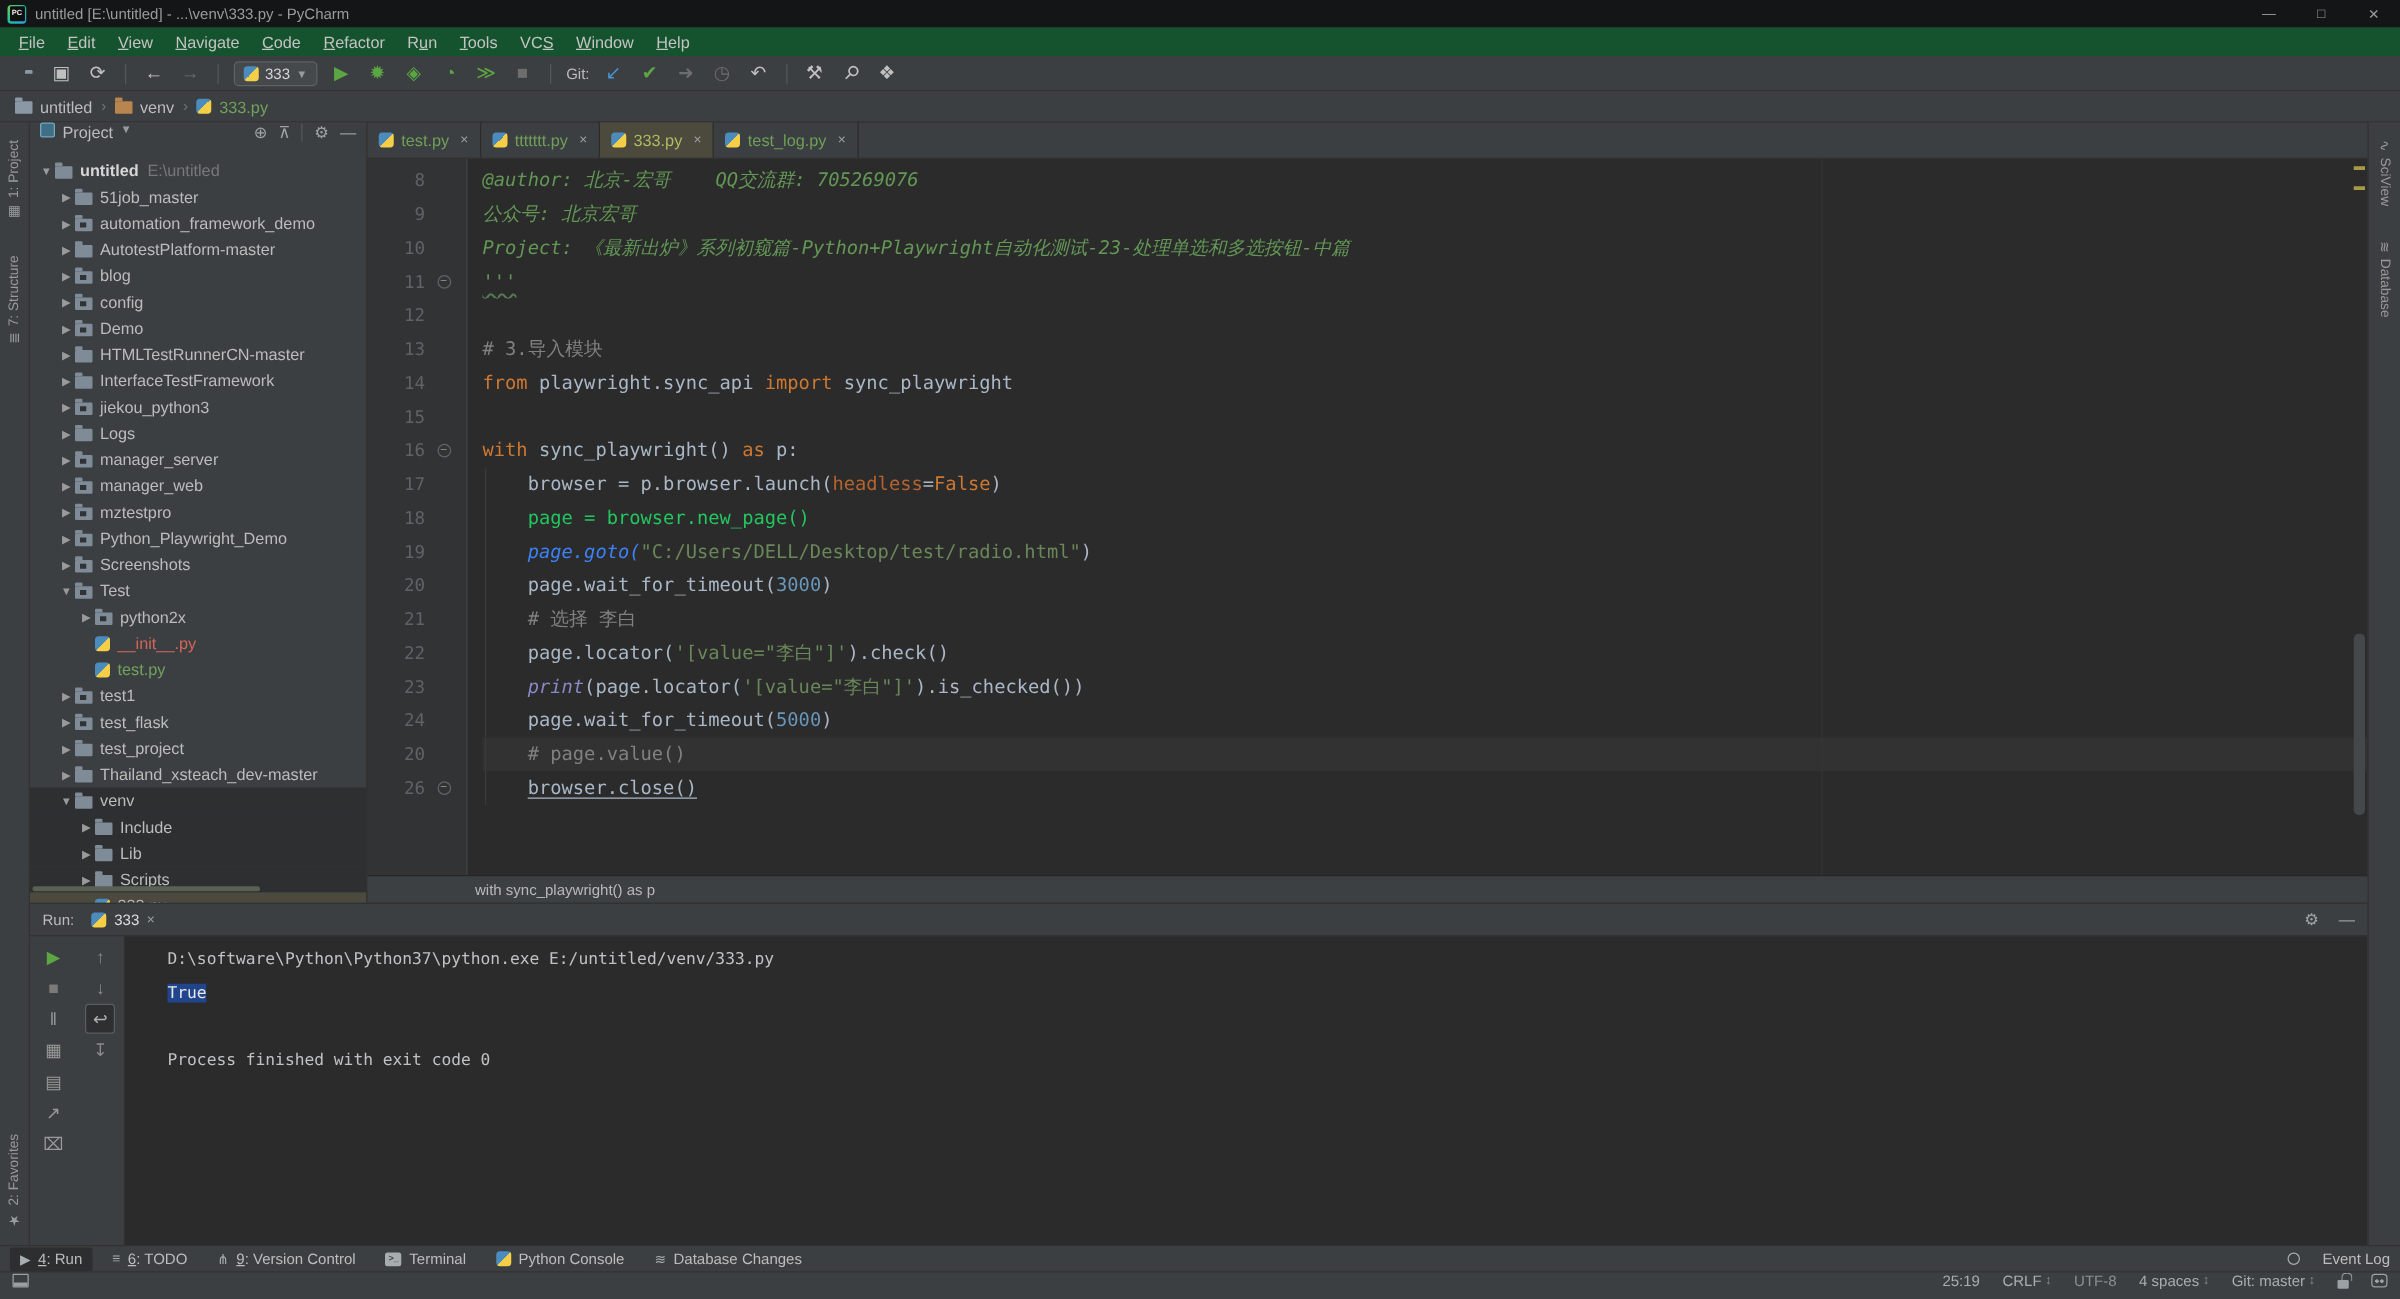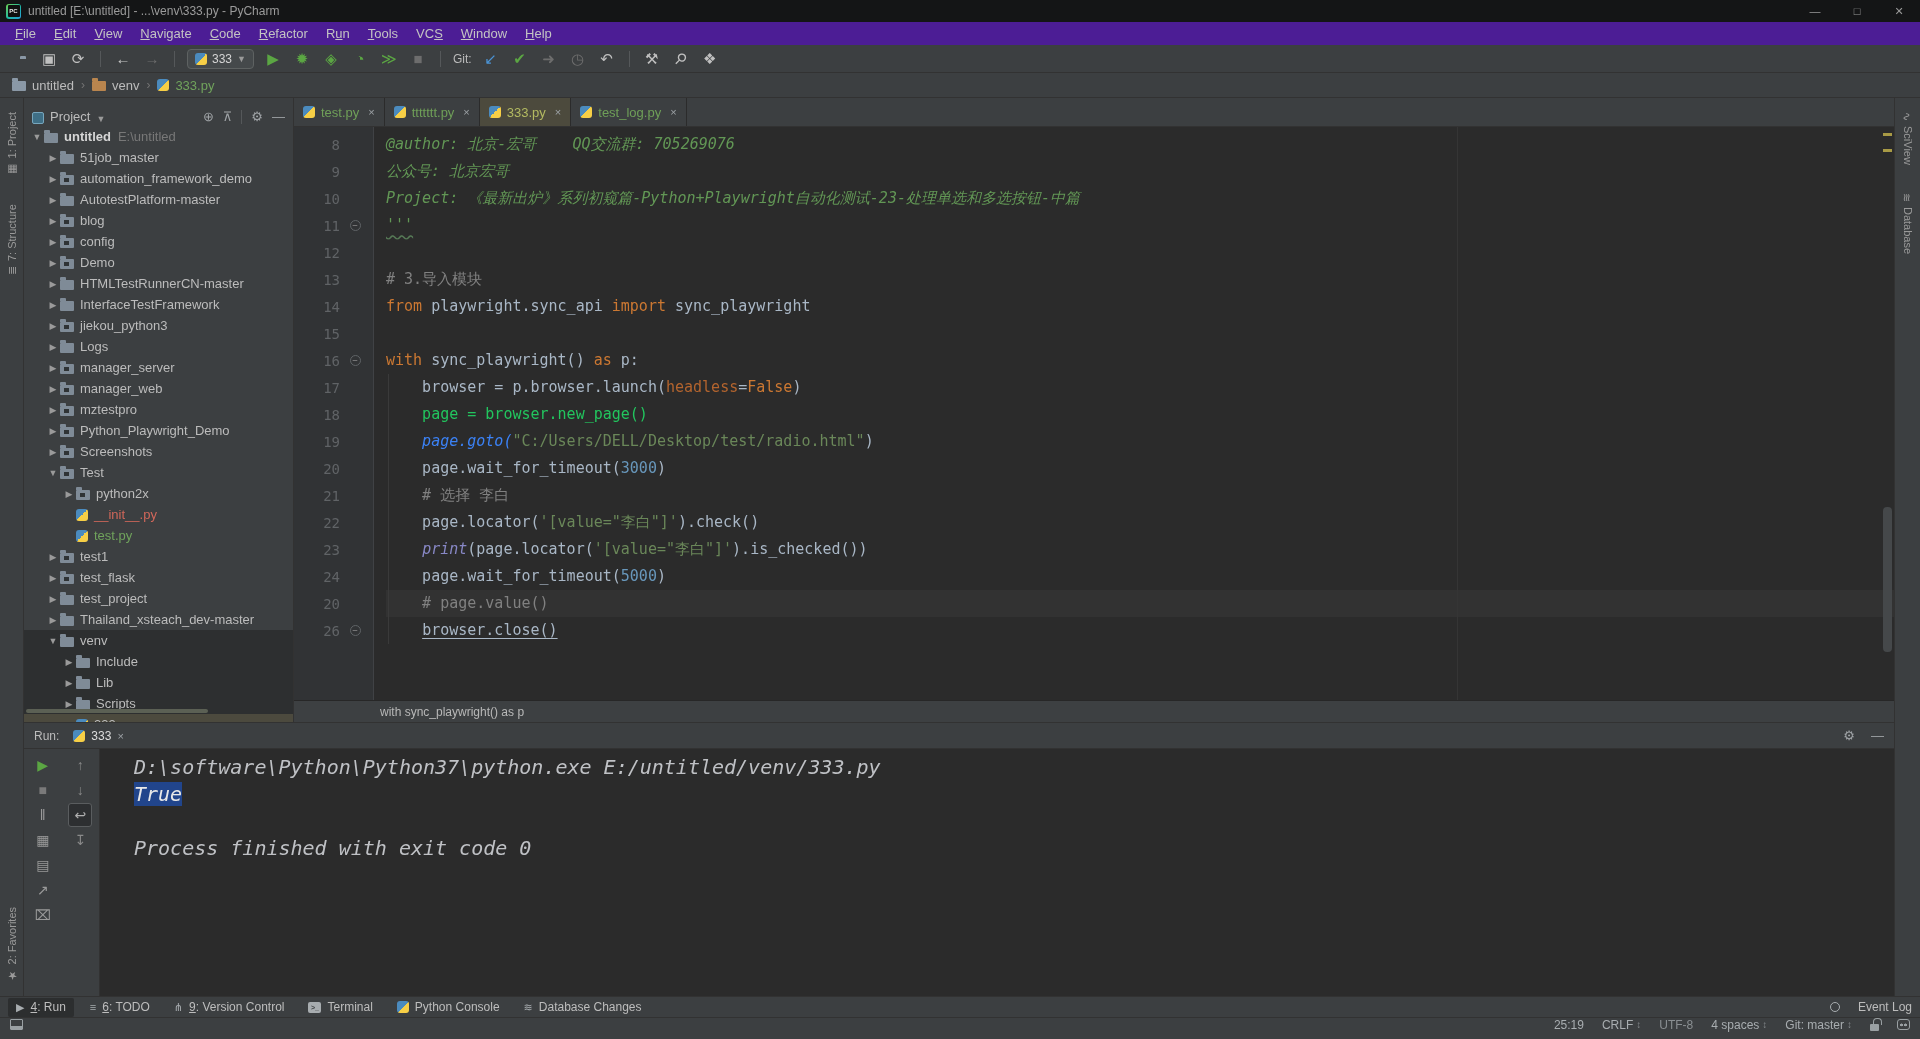--- a/index.html
+++ b/index.html
@@ -9,21 +9,21 @@
   
   .titlebar { height:22px; background:#141516; display:flex; align-items:center; color:#9b9b9b; font-size:12px; }
   .pc-logo { width:15px; height:15px; margin:0 7px 0 6px; padding:1.5px;
              background:linear-gradient(135deg,#6fd052,#1db8a5 55%,#2b9fe0); border-radius:3px; }
   .pc-logo-in { width:100%; height:100%; background:#101010; color:#e8e8e8; font-size:6px; font-weight:bold;
                 display:flex; align-items:center; justify-content:center; border-radius:1px; }
   .win-controls { margin-left:auto; display:flex; height:100%; }
   .win-btn { width:42px; display:flex; align-items:center; justify-content:center; color:#9a9a9a; font-size:11px; }
 
   
-  .menubar { height:23px; background:#4c1d95; display:flex; align-items:flex-start; padding-left:6px; }
+  .menubar { height:23px; background:#14532d; display:flex; align-items:flex-start; padding-left:6px; }
   .menu-item { color:#c3c3c3; font-size:13px; padding:0 9px; line-height:23px; }
   .menu-item u { text-decoration:underline; }
 
   
   .toolbar { height:28px; background:#3c3f41; border-bottom:1px solid #323232; display:flex; align-items:center;
              padding-left:10px; gap:9px; }
   .tb-icon { font-size:15px; line-height:1; color:#c0c0c0; width:20px; text-align:center; }
   .tb-sep { width:1px; height:16px; background:#55585a; margin:0 3px; }
   .tb-label { color:#bbbbbb; font-size:12px; }
   .run-combo { display:flex; align-items:center; gap:5px; border:1px solid #5e6262; background:#45494b;
@@ -55,21 +55,21 @@
   .vtab-r { writing-mode:vertical-rl; color:#9a9a9a; font-size:11px; margin:14px 0; display:flex; align-items:center; gap:5px; }
   .vtab .ico, .vtab-r .ico { font-size:11px; color:#9a9a9a; }
   .stripe .spacer { flex:1; }
 
   .center { flex:1; display:flex; flex-direction:column; min-width:0; }
   .upper { display:flex; height:624px; min-height:624px; }
 
   
   .project-panel { width:270px; background:#3c3f41; border-right:1px solid #323232; display:flex;
                    flex-direction:column; position:relative; }
-  .pp-header { height:26px; display:flex; align-items:flex-end; padding:0 8px; gap:6px; }
+  .pp-header { height:26px; display:flex; align-items:flex-start; padding:0 8px; gap:6px; }
   .pp-ticon { width:12px; height:12px; background:#3f6f86; border:1px solid #77a6bd; border-radius:2px; }
   .pp-title { color:#bcbcbc; font-size:13px; }
   .pp-dd { color:#9a9a9a; font-size:9px; }
   .pp-actions { margin-left:auto; display:flex; align-items:center; gap:9px; color:#9fa3a6; font-size:13px; }
   .pp-actions .divider { width:1px; height:14px; background:#55585a; }
   .pp-tree { flex:1; overflow:hidden; padding-top:2px; position:relative; }
   .trow { height:21px; display:flex; align-items:center; font-size:13px; color:#bcbcbc; white-space:nowrap; }
   .trow .arrow { width:14px; text-align:center; color:#9a9a9a; font-size:9px; flex:0 0 auto; }
   .trow .lbl { margin-left:6px; }
   .trow .extra { margin-left:7px; color:#787878; }
@@ -109,21 +109,21 @@
                 padding:0 10px; gap:8px; }
   .run-label { color:#bbbbbb; font-size:12px; }
   .run-tab { display:flex; align-items:center; gap:6px; color:#dddddd; font-size:12px; padding:2px 6px; }
   .run-tab .x { color:#9da2a6; font-size:11px; }
   .run-hdr-actions { margin-left:auto; display:flex; gap:16px; color:#9fa3a6; font-size:13px; }
   .run-body { flex:1; display:flex; min-height:0; }
   .run-toolbar { width:76px; background:#3c3f41; border-right:1px solid #323232; display:flex; padding-top:4px; }
   .rt-col { width:38px; display:flex; flex-direction:column; align-items:center; }
   .rt-ic { width:24px; height:24px; display:flex; align-items:center; justify-content:center; font-size:14px; margin-bottom:1px; }
   .rt-ic.pressed { background:#2d2f31; border:1px solid #5a5d5f; border-radius:3px; }
-  .console { flex:1; font-family:"DejaVu Sans Mono",monospace; font-size:20px; color:#bfc1c5; padding:5px 0 0 34px;font-style:italic; }
+  .console { flex:1; font-family:"DejaVu Sans Mono",monospace; font-size:13px; color:#bfc1c5; padding:5px 0 0 34px; }
   .conline { height:27px; line-height:27px; white-space:pre; }
   .sel { background:#21458c; color:#e8e8e8; }
 
   
   .bottom-bar { height:21px; background:#3c3f41; border-top:1px solid #323232; display:flex; align-items:center;
                 padding:0 8px; font-size:12px; color:#bdbdbd; }
   .bb-tab { display:flex; align-items:center; gap:6px; padding:1px 8px; margin-right:8px; border-radius:2px; height:19px; }
   .bb-tab.active { background:#2c2e2f; }
   .bb-ic { color:#a8adb0; font-size:11px; }
   .icon-term { width:13px; height:11px; background:#a7acaf; border-radius:2px; color:#3c3f41; font-size:7px;

